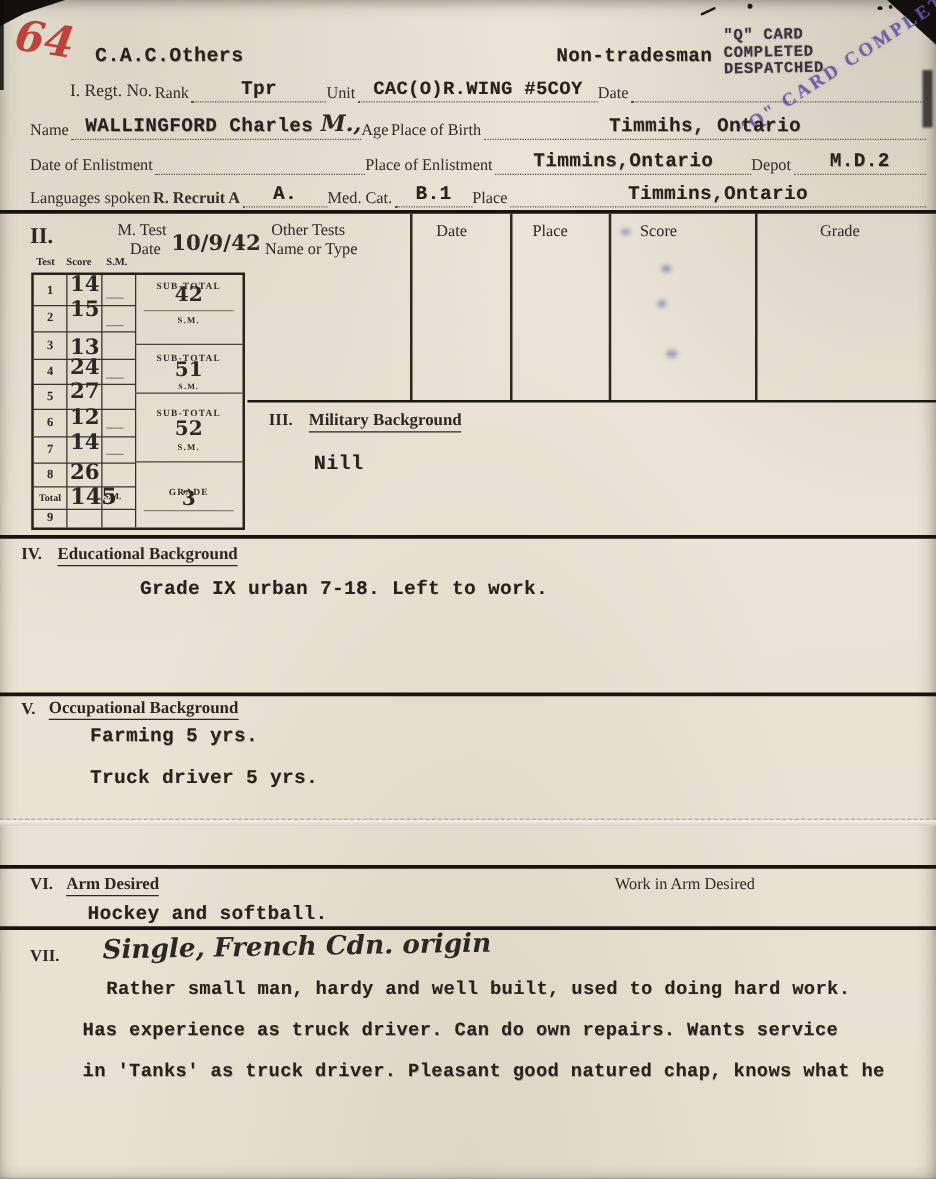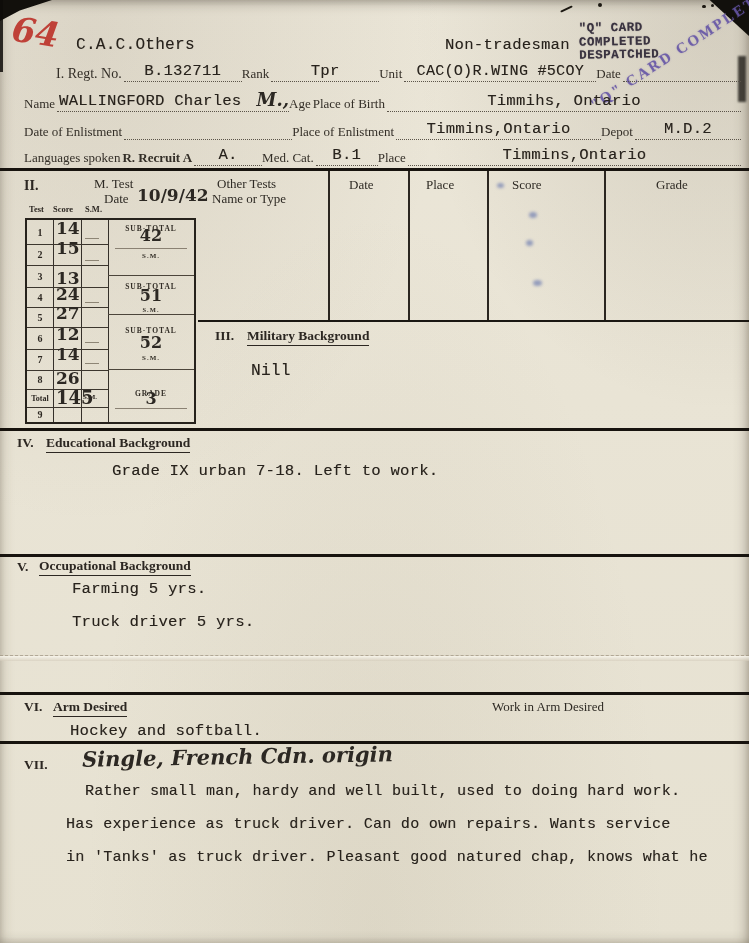--- a/index.html
+++ b/index.html
@@ -11,32 +11,32 @@
       radial-gradient(ellipse at 50% 100%, rgba(150,138,112,.12), transparent 55%),
       linear-gradient(175deg,#ebe6d8 0%,#e9e4d5 45%,#e6e1d1 100%);
     box-shadow: inset -10px 0 14px -9px rgba(70,60,45,.45),
                 inset 10px 0 14px -10px rgba(70,60,45,.35),
                 inset 0 10px 14px -10px rgba(50,42,30,.5),
                 inset 0 -8px 12px -8px rgba(70,60,45,.3);
     font-family:"Liberation Serif",serif;
   }
   .abs{position:absolute;}
   .lbl{font-family:"Liberation Serif",serif;font-size:13px;color:#332e27;white-space:nowrap;}
-  .typed{font-family:"Liberation Mono","DejaVu Sans Mono",monospace;font-weight:400;
+  .typed{font-family:"Liberation Mono","DejaVu Sans Mono",monospace;font-weight:700;
          font-size:15.5px;color:#27221c;letter-spacing:.3px;white-space:nowrap;
          text-shadow:.4px .4px 0 rgba(45,38,30,.35);}
   .hand{font-family:"DejaVu Serif",serif;font-style:italic;font-weight:700;color:#2c2823;white-space:nowrap;}
   .sech{font-family:"Liberation Serif",serif;font-weight:700;font-size:13.5px;color:#2c2722;white-space:nowrap;}
   .und{border-bottom:1.5px solid #2c2722;padding-bottom:1px;}
   .hline{position:absolute;left:0;width:749px;background:#17130e;}
   .frow{position:absolute;left:24px;right:8px;display:flex;align-items:flex-end;height:26px;}
   .frow .lbl{margin:0 2px 0 0;}
   .fill{flex-grow:1;border-bottom:1.5px dotted #5b5449;text-align:center;position:relative;height:100%;
         display:flex;align-items:flex-end;justify-content:center;}
-  .fill.left{justify-content:space-between;padding-left:2px;}
+  .fill.left{justify-content:flex-end;padding-left:2px;}
   .fill>span{transform:translateY(-1px);}
   .vline{position:absolute;width:1.5px;background:#2b2620;}
   .colhead{font-family:"Liberation Serif",serif;font-size:13px;color:#2e2a24;}
   
   #mtable{position:absolute;left:25px;top:218px;width:167px;height:202px;border:2px solid #26221c;}
   .trow{position:absolute;left:0;width:81px;border-bottom:1px solid #3c362e;}
   .trow.noline{border-bottom:none;}
   .tno{position:absolute;left:0;top:0;bottom:0;width:26px;display:flex;align-items:center;justify-content:center;
        font-family:"Liberation Serif",serif;font-weight:700;font-size:10px;color:#2d2822;}
   .tno.small{font-size:8px;}
@@ -78,23 +78,20 @@
 
   <div class="abs" style="left:579px;top:22px;transform:rotate(-1deg);">
     <div class="stamp">"Q" CARD</div>
     <div class="stamp">COMPLETED</div>
     <div class="stamp">DESPATCHED</div>
   </div>
   <div class="abs" id="diagstamp" style="left:592px;top:98px;">"Q" CARD COMPLETE</div>
 
   <div class="frow" style="top:56px;">
     <span class="lbl" style="font-size:14px;margin-left:32px;">I. Regt. No.</span>
-    <span class="fill" style="flex:0 0 118px;">
-        <span class="typed">B.132711</span>
-      </span>
     <span class="lbl">Rank</span>
     <span class="fill" style="flex:0 0 108px;">
         <span class="typed">Tpr</span>
       </span>
     <span class="lbl">Unit</span>
     <span class="fill" style="flex:0 0 192px;">
         <span class="typed" style="font-size:15px;">CAC(O)R.WING #5COY</span>
       </span>
     <span class="lbl">Date</span>
     <span class="fill"></span>
@@ -137,21 +134,21 @@
         <span class="typed">B.1</span>
       </span>
     <span class="lbl">Place</span>
     <span class="fill">
         <span class="typed">Timmins,Ontario</span>
       </span>
   </div>
 
   <div class="hline" style="top:168px;height:3px;"></div>
 
-  <div class="abs sech" style="left:24px;top:178px;font-size:14px;">II.</div>
+  <div class="abs sech" style="left:24px;top:178px;font-size:18px;">II.</div>
   <div class="abs colhead" style="left:94px;top:176px;">M. Test</div>
   <div class="abs colhead" style="left:104px;top:191px;">Date</div>
   <div class="abs hand" style="left:137px;top:185px;font-size:17px;font-style:normal;">10/9/42</div>
   <div class="abs colhead" style="left:217px;top:176px;">Other Tests</div>
   <div class="abs colhead" style="left:212px;top:191px;">Name or Type</div>
 
   <div class="vline" style="left:328px;top:171px;height:150px;"></div>
   <div class="vline" style="left:408px;top:171px;height:150px;"></div>
   <div class="vline" style="left:487px;top:171px;height:150px;"></div>
   <div class="vline" style="left:604px;top:171px;height:150px;"></div>

